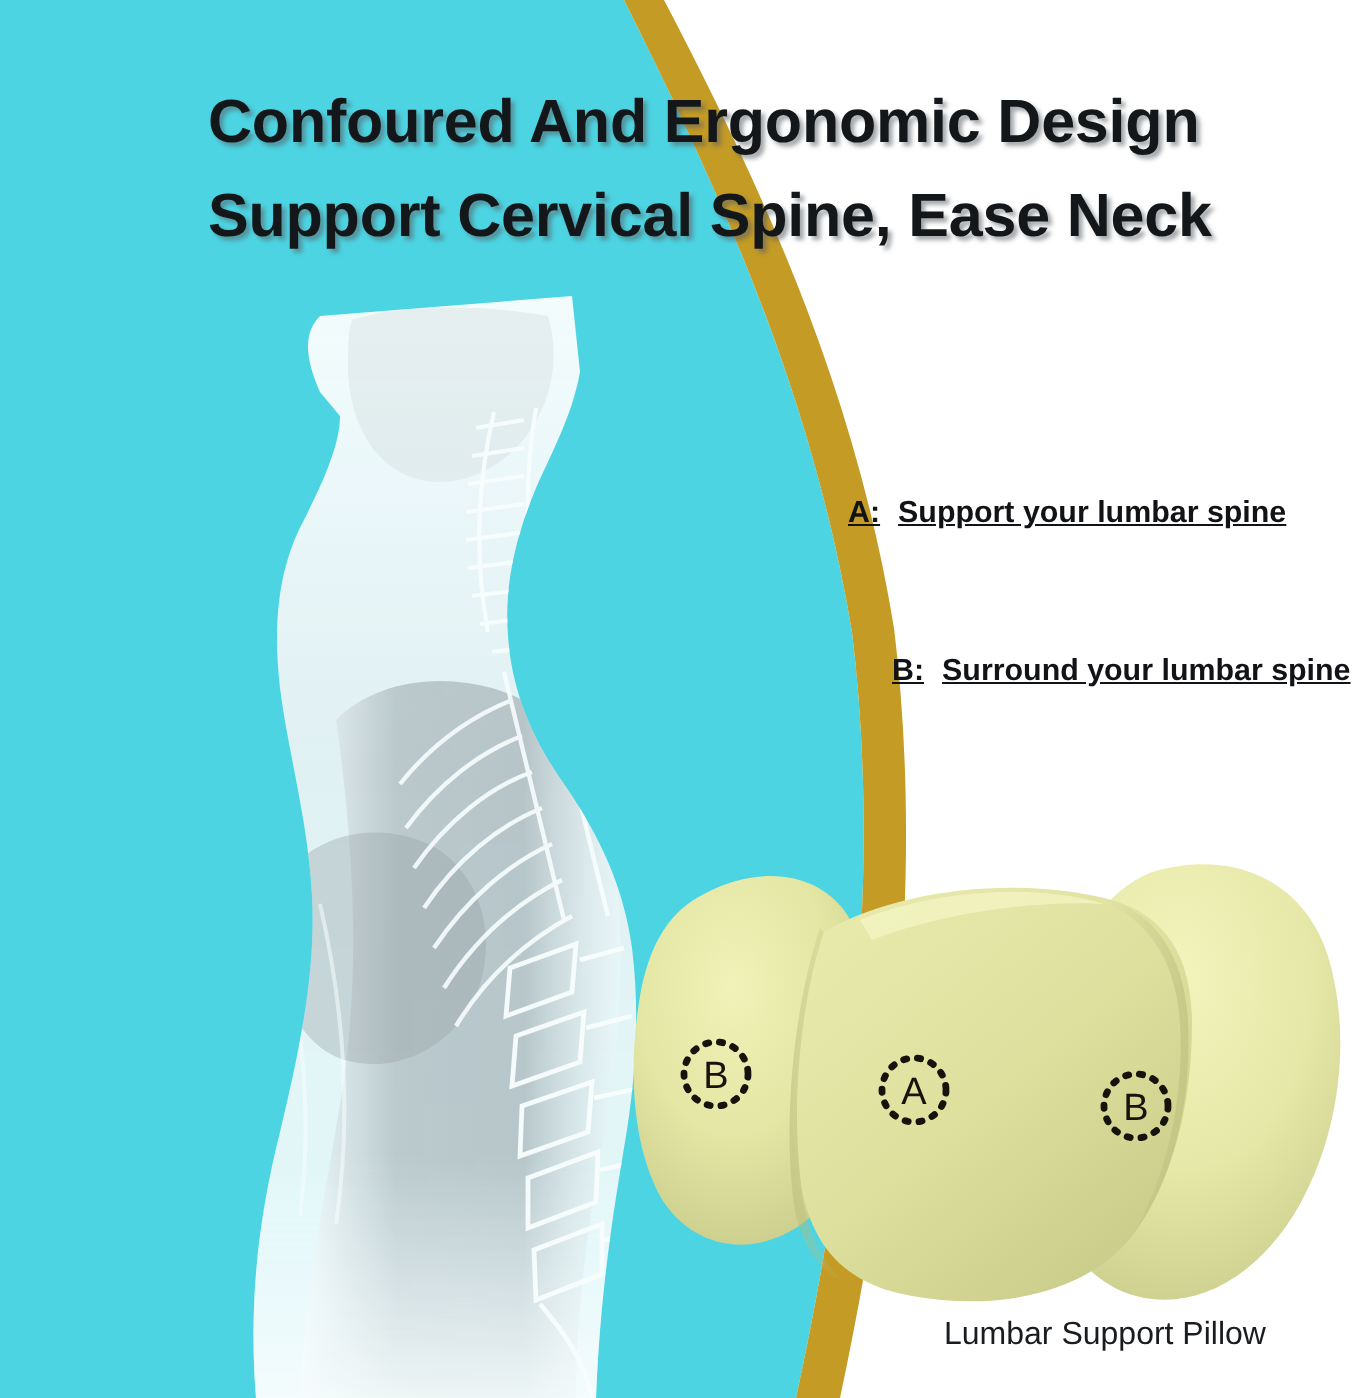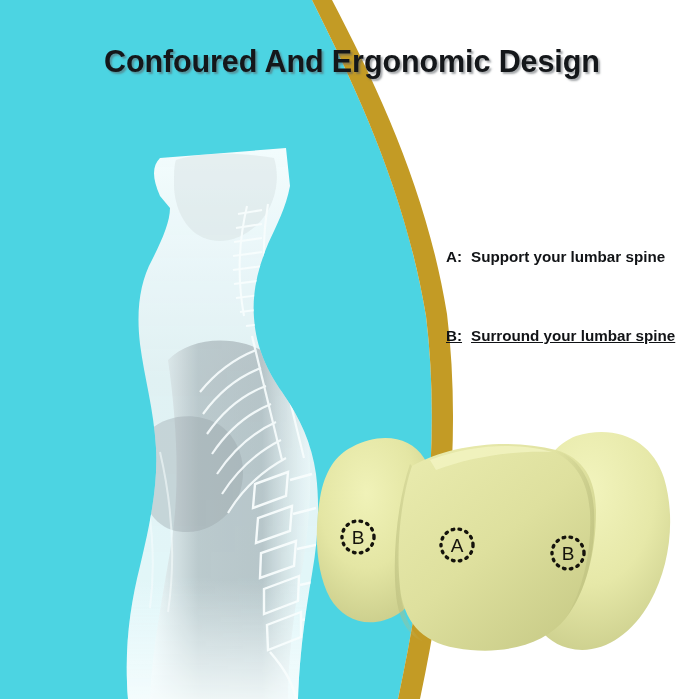--- a/index.html
+++ b/index.html
@@ -46,21 +46,21 @@
   
   .annot {
     position: absolute;
     z-index: 40;
     font-size: 15.2px;
     font-weight: 700;
     color: #111316;
     white-space: nowrap;
   }
   .annot .key { margin-right: 9px; }
-  #annot-a { left: 446px; top: 248px; }
+  #annot-a { left: 424px; top: 248px; text-decoration: underline; }
   #annot-b { left: 446px; top: 327px; text-decoration: underline; }
 
   .caption {
     position: absolute;
     left: 472px;
     top: 659px;
     z-index: 40;
     font-size: 16px;
     font-weight: 400;
     color: #1a1d20;
@@ -322,24 +322,26 @@
     </g>
 
     <g>
       <circle cx="568" cy="553" r="16" fill="none" stroke="#15130C" stroke-width="3.4" stroke-dasharray="1.6 5.4" stroke-linecap="round"></circle>
       <text class="badge-letter" x="568" y="560" text-anchor="middle">B</text>
     </g>
   </svg>
 
   <div class="headline">
     <div class="headline-line">Confoured And Ergonomic Design</div>
+    <div class="headline-line">Support Cervical Spine, Ease Neck</div>
   </div>
 
   <div class="annot" id="annot-a">
     <span class="key">A:</span><span>Support your lumbar spine</span>
   </div>
 
   <div class="annot" id="annot-b">
     <span class="key">B:</span><span>Surround your lumbar spine</span>
   </div>
 
+  <div class="caption">Lumbar Support Pillow</div>
 
 </div>
 
 </body></html>

